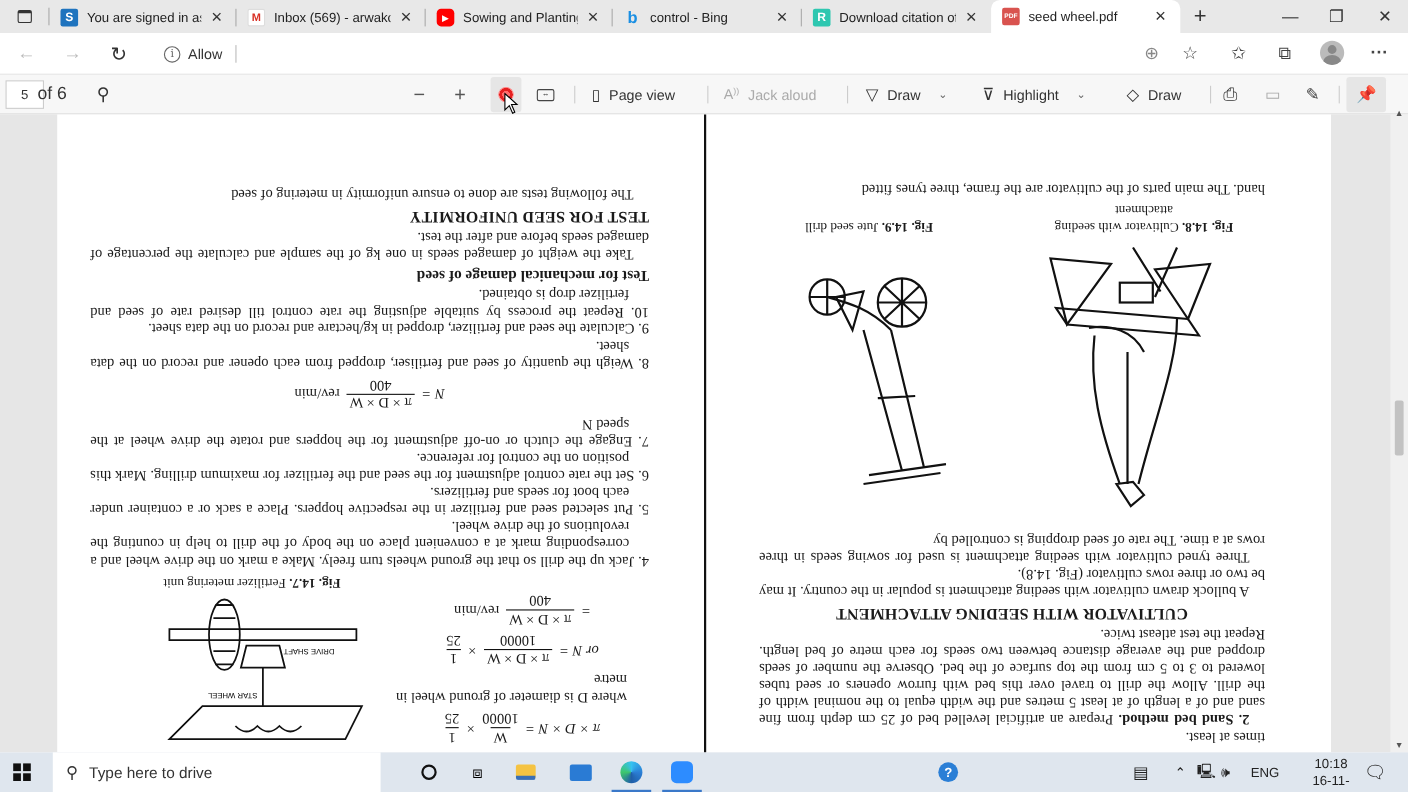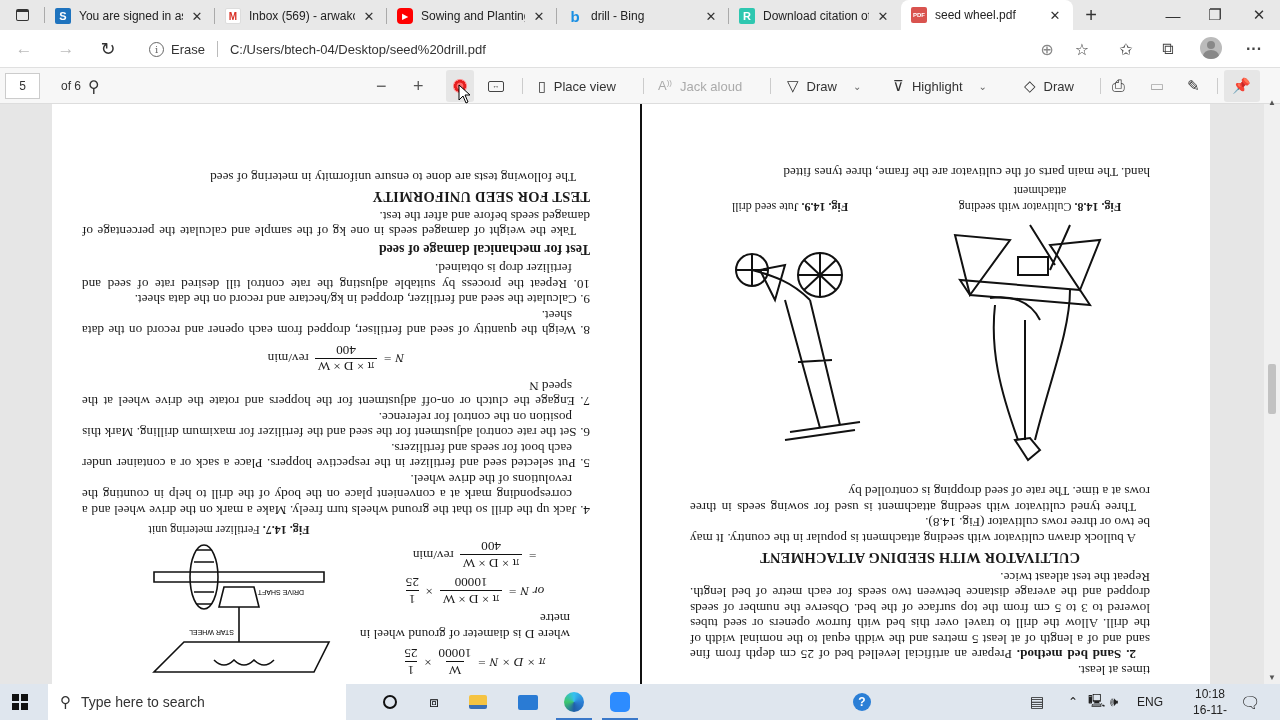--- a/index.html
+++ b/index.html
@@ -91,21 +91,21 @@
     <span class="sep"></span>
   </div>
   <div class="tab" style="width:170px">
     <span class="fav" style="background:#ff0000;font-size:8px;border-radius:4px">▶</span>
     <span class="title">Sowing and Planting E</span>
     <span class="close">✕</span>
     <span class="sep"></span>
   </div>
   <div class="tab" style="width:172px">
     <span class="fav" style="background:transparent;color:#1a8fe3;font-size:15px">b</span>
-    <span class="title">drill - Bing</span>
+    <span class="title">control - Bing</span>
     <span class="close">✕</span>
     <span class="sep"></span>
   </div>
   <div class="tab" style="width:172px">
     <span class="fav" style="background:#2ec7b0">R</span>
     <span class="title">Download citation of</span>
     <span class="close">✕</span>
   </div>
   <div class="tab active" style="width:172px">
     <span class="fav" style="background:#d9534f;font-size:6px;border-radius:2px">PDF</span>
@@ -118,48 +118,47 @@
   <div class="winctrl" style="left:1192px">❐</div>
   <div class="winctrl" style="left:1236px">✕</div>
 </div>
 
 <div class="addressbar">
   <div class="navbtn" style="left:12px">←</div>
   <div class="navbtn" style="left:54px">→</div>
   <div class="navbtn" style="left:96px;color:#333;font-size:18px">↻</div>
   <div class="omnibox">
     <span class="omni-info">i</span>
-    <span>Erase</span>
+    <span>Allow</span>
     <span class="omni-sep"></span>
-    <span>C:/Users/btech-04/Desktop/seed%20drill.pdf</span>
   </div>
   <div class="tb-icon" style="left:1036px;color:#888">⊕</div>
   <div class="tb-icon" style="left:1071px">☆</div>
   <div class="tb-icon" style="left:1115px">✩</div>
   <div class="tb-icon" style="left:1157px">⧉</div>
   <div class="tb-icon" style="left:1243px;font-weight:bold">···</div>
 </div>
 <div class="avatar"></div>
 
 <div class="pdfbar">
   <div class="pagebox">5</div>
-  <div class="pdf-item" style="left:61px;font-size:12px">of 6</div>
+  <div class="pdf-item" style="left:34px;font-size:16px">of 6</div>
   <div class="pdf-item" style="left:88px;font-size:16px">⚲</div>
   <div class="pdf-item" style="left:376px;font-size:18px;color:#555">−</div>
   <div class="pdf-item" style="left:413px;font-size:18px;color:#555">+</div>
   <div class="rotate-btn">
       <div class="dot"></div>
     </div>
   <div class="pdf-item" style="left:488px">
     <span style="display:inline-block;width:16px;height:11px;border:1.5px solid #444;border-radius:2px;font-size:7px;line-height:8px;text-align:center">↔</span>
   </div>
   <div class="vsep" style="left:522px"></div>
   <div class="pdf-item" style="left:538px">
     <span style="font-size:14px">▯</span>
-    <span>Place view</span>
+    <span>Page view</span>
   </div>
   <div class="vsep" style="left:643px"></div>
   <div class="pdf-item disabled" style="left:658px">
     <span>A<sup style="font-size:8px">))</sup></span>
     <span>Jack aloud</span>
   </div>
   <div class="vsep" style="left:770px"></div>
   <div class="pdf-item" style="left:787px">
     <span style="font-size:15px">▽</span>
     <span>Draw</span>
@@ -334,21 +333,21 @@
 
 <div class="taskbar">
   <div class="start">
       <span></span>
       <span></span>
       <span></span>
       <span></span>
     </div>
   <div class="search">
     <span class="mag">⚲</span>
-    <span>Type here to search</span>
+    <span>Type here to drive</span>
   </div>
   <div class="tb-app" style="left:368px">
       <span style="width:14px;height:14px;border:2px solid #111;border-radius:50%;display:block"></span>
     </div>
   <div class="tb-app" style="left:412px">
       <span style="font-size:15px">⧈</span>
     </div>
   <div class="tb-app" style="left:456px">
       <span style="width:18px;height:14px;background:#f5c342;border-radius:2px;display:block;border-bottom:4px solid #3a6fb5"></span>
     </div>

